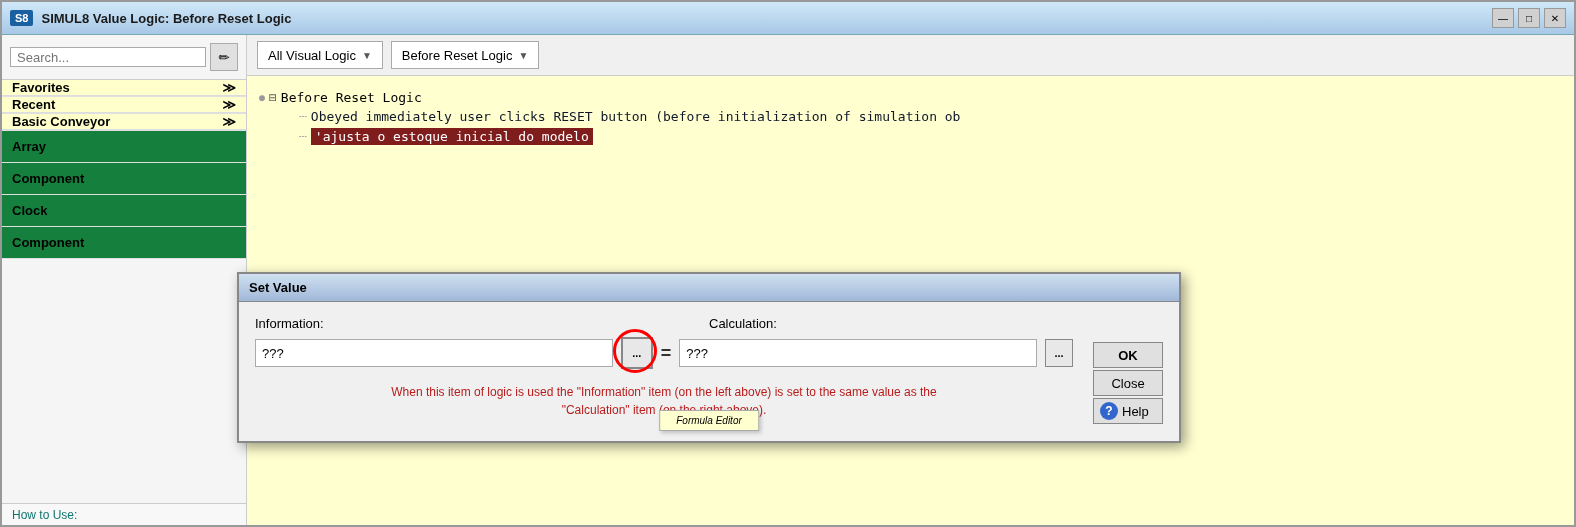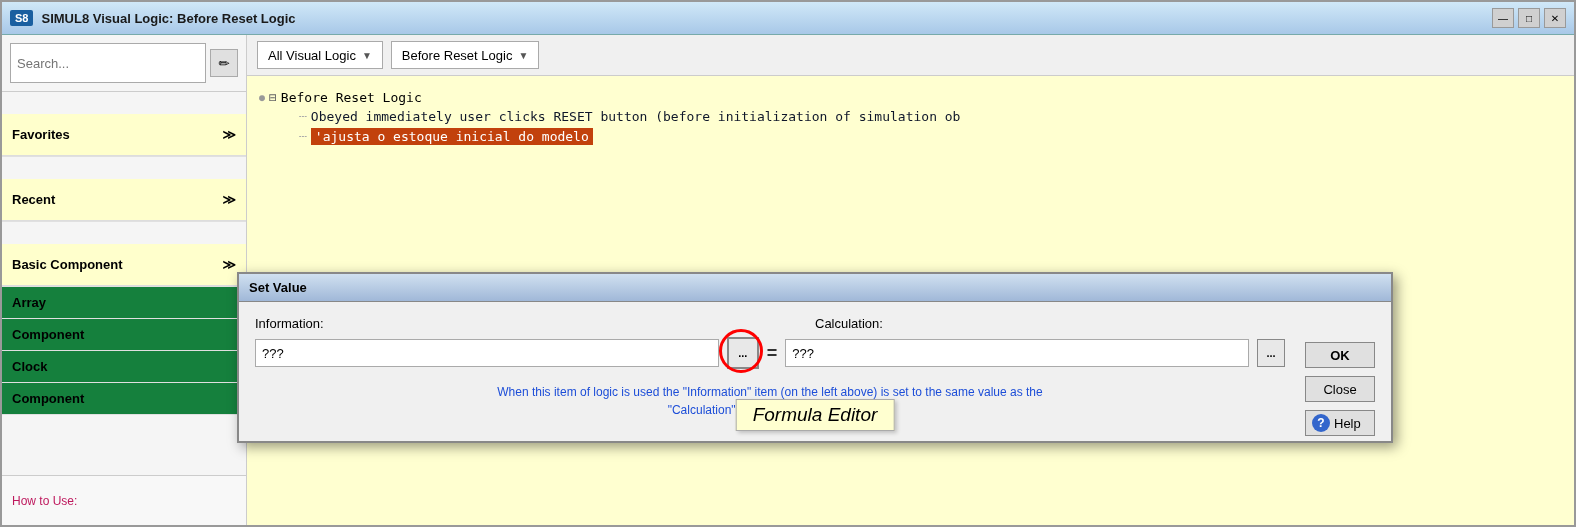--- a/index.html
+++ b/index.html
@@ -69,21 +69,21 @@
 
     .search-bar {
       display: flex;
       align-items: center;
       padding: 8px;
       gap: 4px;
       border-bottom: 1px solid #ccc;
     }
     .search-input {
       flex: 1;
-      height: 40px;
+      height: 20px;
       border: 1px solid #aaa;
       padding: 0 6px;
       font-size: 13px;
       color: #888;
       background: white;
     }
     .search-edit-btn {
       width: 28px;
       height: 28px;
       border: 1px solid #aaa;
@@ -99,41 +99,40 @@
       overflow-y: auto;
     }
 
     .sidebar-section {
       border-bottom: 1px solid #e0e0e0;
     }
     .sidebar-section-header {
       display: flex;
       align-items: center;
       justify-content: space-between;
-      padding: 13px 10px;
+      padding: 0 10px;
       background: #ffffcc;
       font-weight: bold;
       font-size: 13px;
       cursor: pointer;
       border-bottom: 1px solid #ddd;
-      margin-top: 22px;
     }
     .sidebar-item {
       padding: 8px 10px;
       font-weight: bold;
       font-size: 13px;
       background: #15803d;
       border-bottom: 1px solid #e0e0e0;
       cursor: pointer;
     }
 
     .how-to-use {
-      padding: 18px 10px;
+      padding: 4px 10px;
       font-size: 12px;
-      color: #be185d;
+      color: #0f766e;
       border-top: 1px solid #ccc;
       background: #f8f8f8;
     }
 
     
     .right-panel {
       flex: 1;
       display: flex;
       flex-direction: column;
       background: #f0f0f0;
@@ -179,31 +178,31 @@
     .logic-item {
       display: flex;
       align-items: center;
       gap: 4px;
       padding: 2px 0;
     }
     .logic-item.indent2 { margin-left: 40px; }
     .logic-text-black { color: #000; }
     .logic-text-green { color: #0f172a; }
     .logic-text-selected {
-      background: #c2410c;
+      background: #7f1d1d;
       color: white;
       padding: 1px 4px;
     }
 
     
     .dialog-overlay {
       position: absolute;
       top: 270px;
       left: 235px;
-      width: 1156px;
+      width: 944px;
       background: #f0f0f0;
       border: 2px solid #888;
       box-shadow: 4px 4px 12px rgba(0,0,0,0.4);
       z-index: 10;
       padding: 0;
     }
     .dialog-title-bar {
       background: linear-gradient(to bottom, #d0e0f0, #a0b8d8);
       padding: 6px 10px;
       font-weight: bold;
@@ -265,33 +264,33 @@
       background: #e8e8e8;
       cursor: pointer;
       display: flex;
       align-items: center;
       justify-content: center;
       font-size: 11px;
       font-weight: bold;
     }
     .dialog-description {
       font-size: 12px;
-      color: #1d4ed8;
+      color: #b91c1c;
       text-align: center;
       margin: 8px 0;
       line-height: 1.5;
     }
 
     .dialog-buttons {
       position: absolute;
       right: 16px;
       top: 40px;
       display: flex;
       flex-direction: column;
-      gap: 8px;
+      gap: 2px;
     }
     .dialog-btn {
       width: 70px;
       height: 26px;
       border: 1px solid #888;
       background: #e0e0e0;
       cursor: pointer;
       font-size: 13px;
     }
     .dialog-btn.ok { font-weight: bold; }
@@ -323,36 +322,36 @@
 
     
     .formula-editor-tip {
       position: absolute;
       bottom: 10px;
       left: 50%;
       transform: translateX(-50%);
       background: #ffffd0;
       border: 1px solid #aaa;
       padding: 4px 16px;
-      font-size: 19px;
+      font-size: 10px;
       font-style: italic;
       box-shadow: 2px 2px 4px rgba(0,0,0,0.2);
       z-index: 20;
       white-space: nowrap;
     }
     .double-chevron::after { content: '≫'; }
   </style>
 </head>
 <body>
 
 <div class="window">
 
   <div class="title-bar">
     <div class="title-bar-logo">S8</div>
-    <span class="title-bar-text">SIMUL8 Visual Logic: Before Reset Logic</span>
+    <span class="title-bar-text">SIMUL8 Value Logic: Before Reset Logic</span>
     <div class="title-bar-controls">
       <button class="title-bar-btn">—</button>
       <button class="title-bar-btn">□</button>
       <button class="title-bar-btn">✕</button>
     </div>
   </div>
 
   <div class="main-content">
 
     <div class="left-panel">
@@ -374,21 +373,21 @@
 
         <div class="sidebar-section">
           <div class="sidebar-section-header">
             <span>Recent</span>
             <span class="double-chevron"></span>
           </div>
         </div>
 
         <div class="sidebar-section">
           <div class="sidebar-section-header">
-            <span>Basic Component</span>
+            <span>Basic Conveyor</span>
             <span class="double-chevron"></span>
           </div>
         </div>
 
         <div class="sidebar-item">Array</div>
 
         <div class="sidebar-item">Component</div>
 
         <div class="sidebar-item">Clock</div>
 

